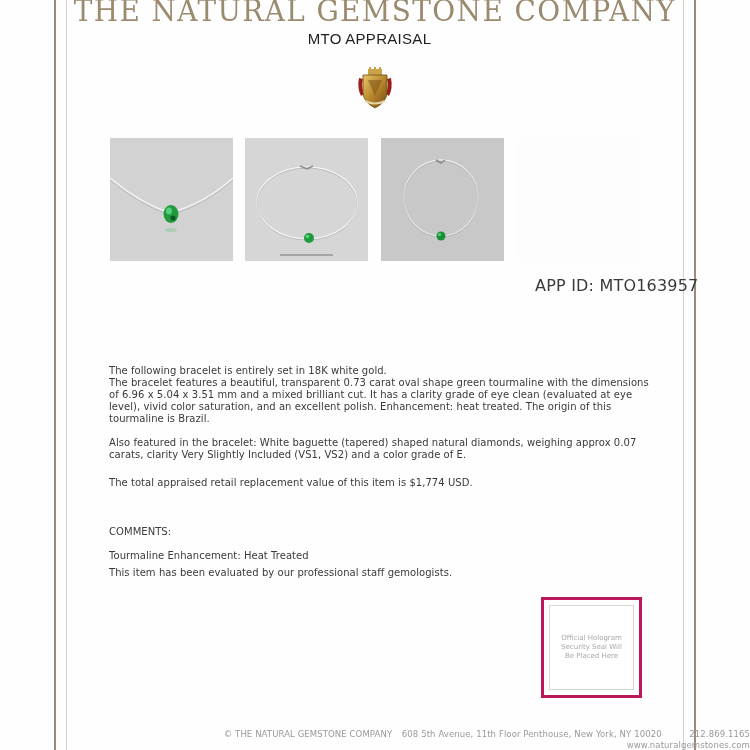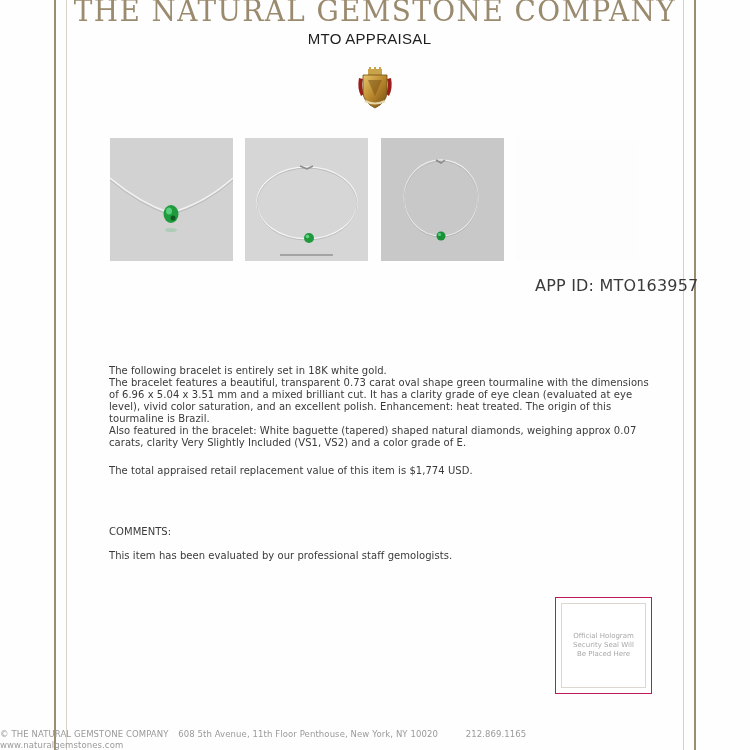--- a/index.html
+++ b/index.html
@@ -32,32 +32,32 @@
     .app-id {
       position: absolute; left: 535px; top: 276px;
       font-size: 16px; color: #3a3a3a; letter-spacing: 0.2px;
     }
     .body-text {
       position: absolute; left: 109px; width: 540px;
       font-size: 10px; line-height: 12px; color: #3a3a3a; letter-spacing: 0.05px;
     }
     .body-text p { margin: 0; }
     .hologram {
-      position: absolute; left: 555px; top: 597px; width: 95px; height: 95px;
-      border: 1px solid #be185d; background: #fff;
+      position: absolute; left: 541px; top: 597px; width: 95px; height: 95px;
+      border: 3px solid #be185d; background: #fff;
     }
     .hologram-inner {
       position: absolute; left: 5px; top: 5px; right: 5px; bottom: 5px;
       border: 1px solid #ddd8cf; display: flex; align-items: center; justify-content: center;
     }
     .hologram-text {
       width: 72px; text-align: center; font-size: 7px; line-height: 9px; color: #a8a8a8;
     }
     .footer {
-      position: absolute; left: 0; width: 750px; top: 729px; text-align: left;
+      position: absolute; left: 0; width: 750px; top: 729px; text-align: right;
       font-size: 8.5px; line-height: 11px; color: #9a9a9a; letter-spacing: 0.1px;
     }
     .footer .line { white-space: nowrap; }
     .footer .gap { display: inline-block; width: 22px; }
   </style>
 </head>
 <body>
 
 <div class="border-outer" style="left:54px"></div>
 <div class="border-inner" style="left:66px"></div>
@@ -120,27 +120,28 @@
     <circle cx="58.5" cy="96.5" r="1.6" fill="#58cf80"></circle>
   </svg>
 </div>
 <div class="photo blank" style="left:516px"></div>
 
 <div class="app-id">APP ID: MTO163957</div>
 
 <div class="body-text" style="top:364px">
   <p style="margin-top:1px">The following bracelet is entirely set in 18K white gold.</p>
   <p style="">The bracelet features a beautiful, transparent 0.73 carat oval shape green tourmaline with the dimensions of 6.96 x 5.04 x 3.51 mm and a mixed brilliant cut. It has a clarity grade of eye clean (evaluated at eye level), vivid color saturation, and an excellent polish. Enhancement: heat treated. The origin of this tourmaline is Brazil.</p>
-  <p style="">Also featured in the bracelet: White baguette (tapered) shaped natural diamonds, weighing approx 0.07 carats, clarity Very Slightly Included (VS1, VS2) and a color grade of E.</p>
+  <p style="margin-top:12px">Also featured in the bracelet: White baguette (tapered) shaped natural diamonds, weighing approx 0.07 carats, clarity Very Slightly Included (VS1, VS2) and a color grade of E.</p>
   <p style="margin-top:16px">The total appraised retail replacement value of this item is $1,774 USD.</p>
 </div>
 
 <div class="body-text" style="top:526px">
   <p>COMMENTS:</p>
-  <p style="margin-top:12px">This item has been evaluated by our professional staff gemologists.</p>
+  <p style="margin-top:12px">Tourmaline Enhancement: Heat Treated</p>
+  <p style="margin-top:5px">This item has been evaluated by our professional staff gemologists.</p>
 </div>
 
 <div class="hologram">
   <div class="hologram-inner">
     <div class="hologram-text">Official Hologram Security Seal Will Be Placed Here</div>
   </div>
 </div>
 
 <div class="footer">
   <div class="line">

